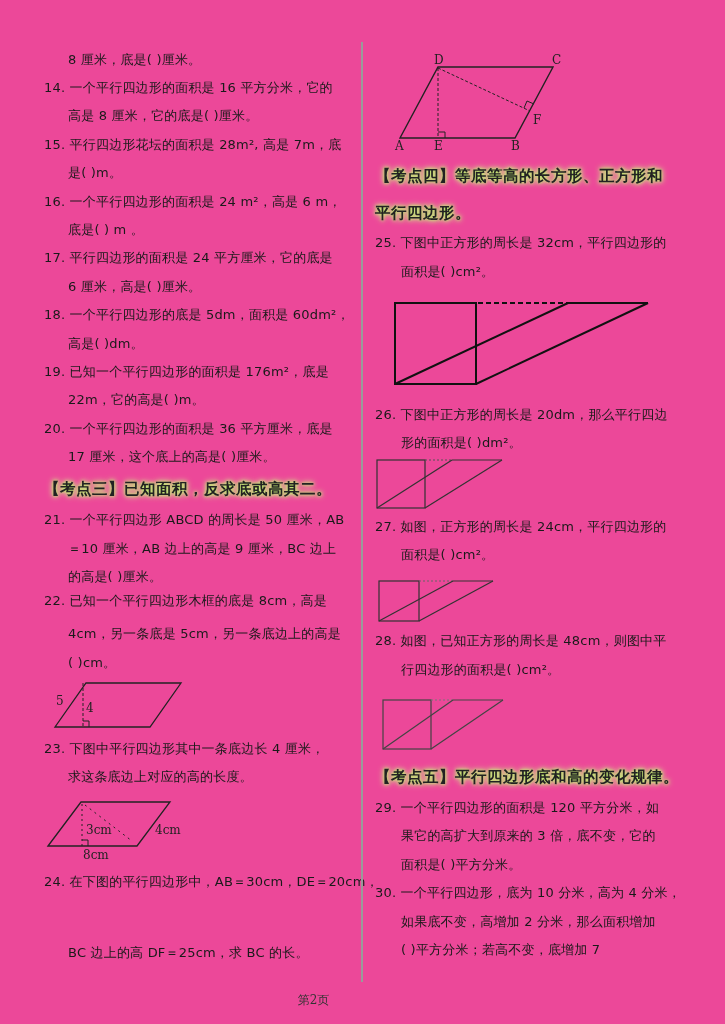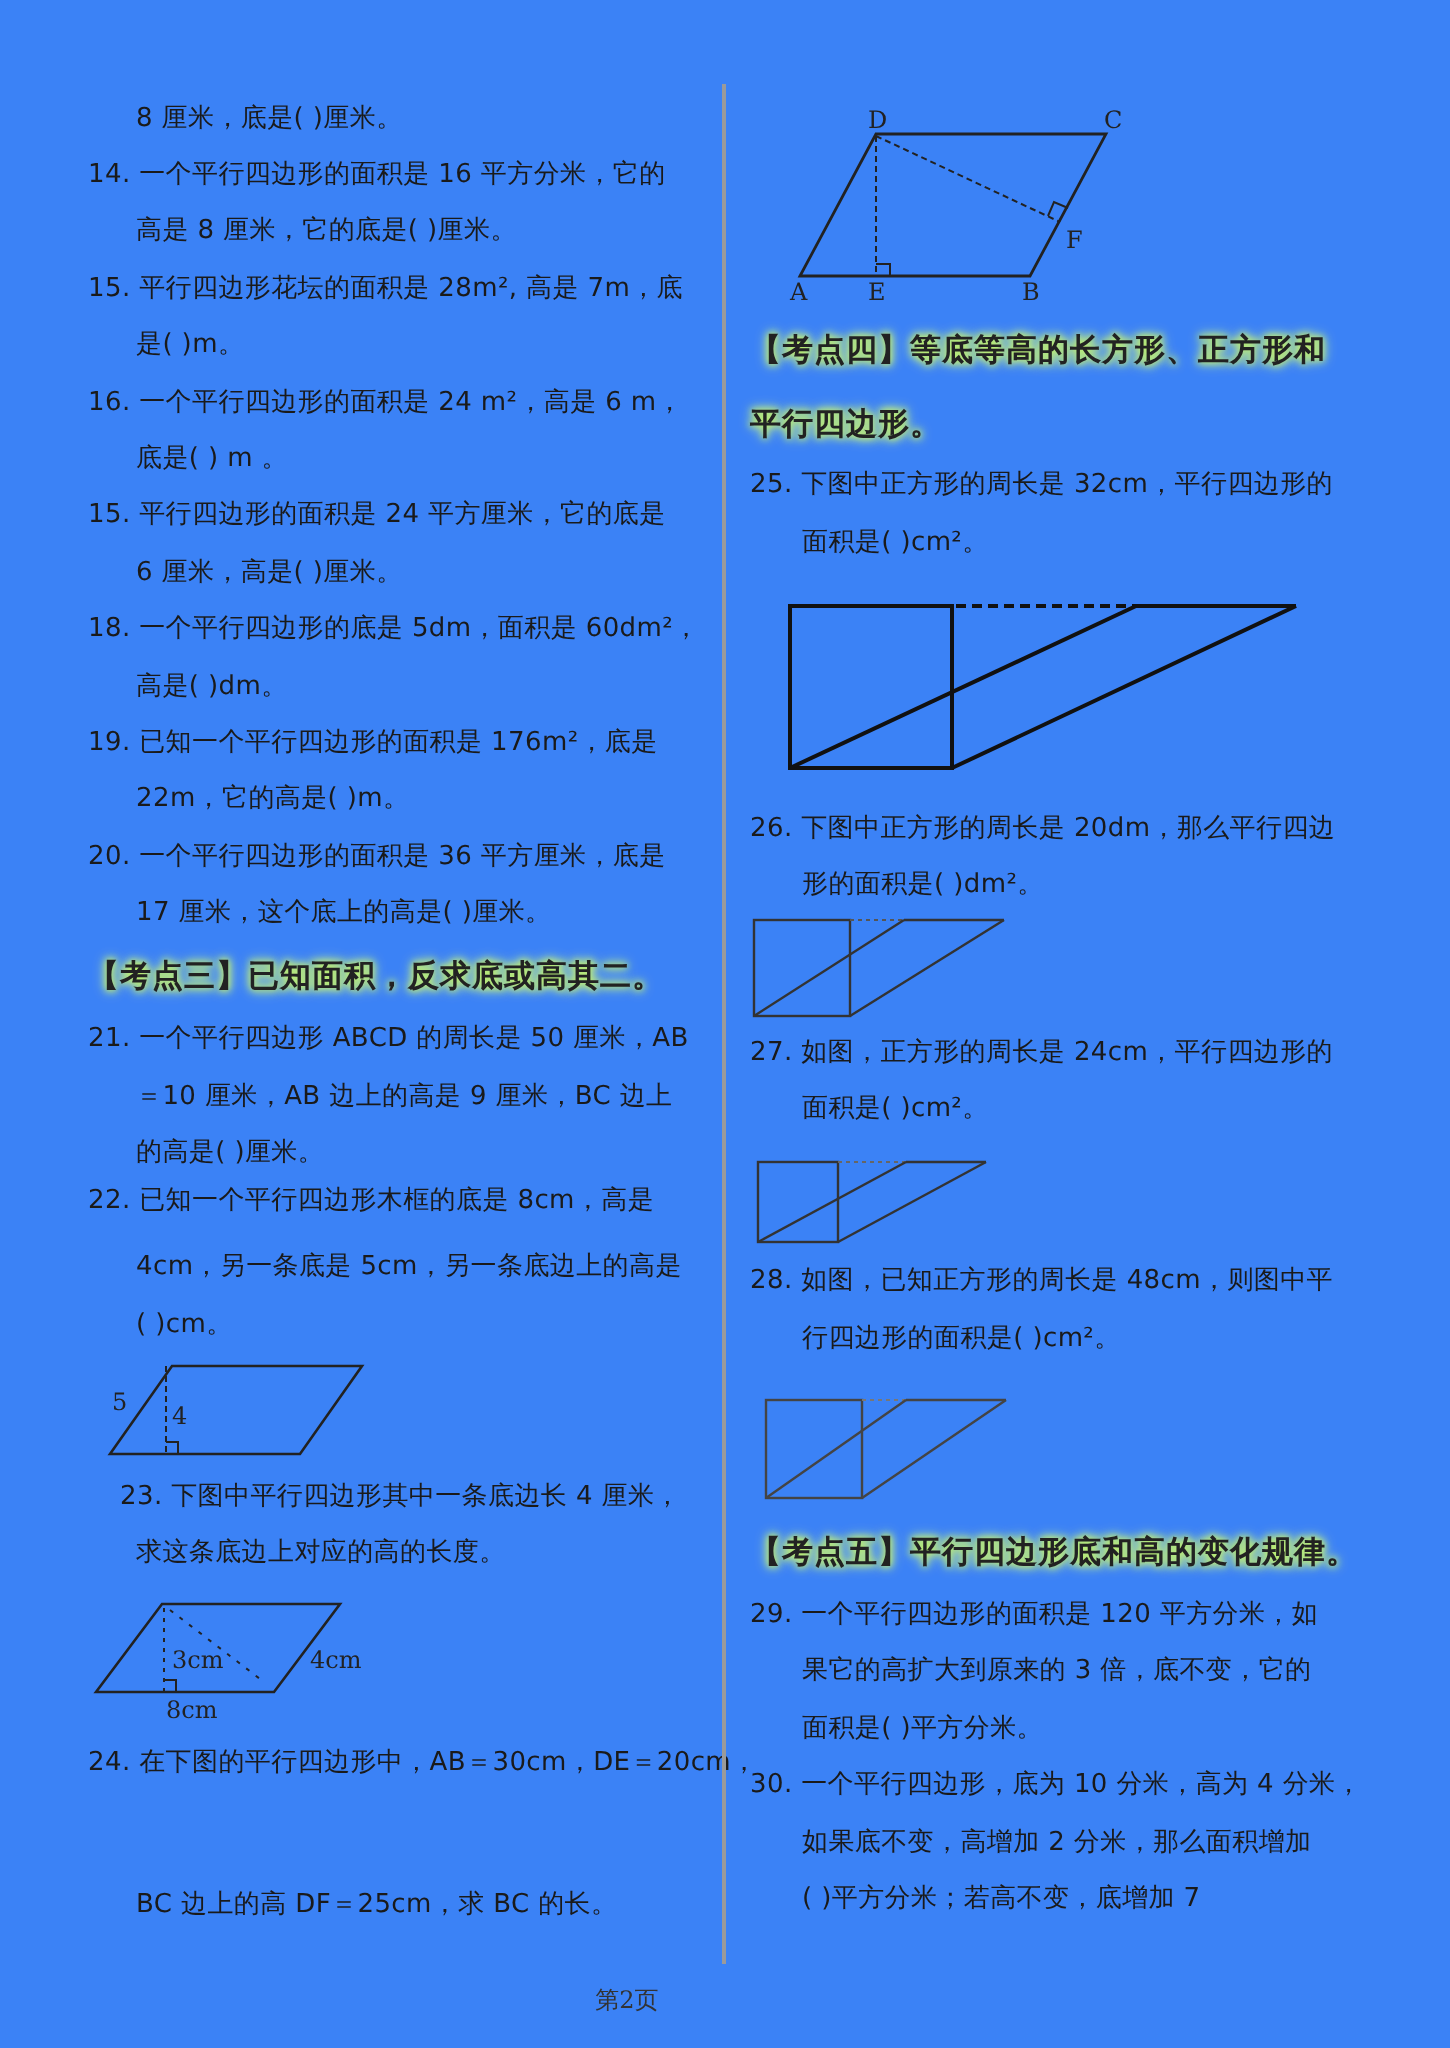--- a/index.html
+++ b/index.html
@@ -1,18 +1,18 @@
 <!DOCTYPE html>
 <html><head>
   <meta charset="utf-8">
   <style>
     html, body { margin: 0; padding: 0; background: #ffffff; }
     body { width: 725px; height: 1024px; position: relative; overflow: hidden;
            font-family: "DejaVu Sans", "Liberation Sans", sans-serif; color: #1a1a1a; }
-    .page { position: absolute; inset: 0; background: #3b82f6; }
+    .page { position: absolute; inset: 0; background: #ec4899; }
     .col { position: absolute; top: 0; }
     .col-left { left: 0; width: 362px; }
     .col-right { left: 370px; width: 355px; }
     .divider { position: absolute; left: 361px; top: 42px; width: 1.5px; height: 940px; background: #9a9a9a; }
     .line { position: absolute; font-size: 13px; line-height: 18px; white-space: nowrap; letter-spacing: 0.2px; }
     .heading { position: absolute; font-family: Liberation Sans, sans-serif; font-weight: bold;
                font-size: 15.5px; line-height: 22px; color: #222; white-space: nowrap;
                text-shadow: 0 0 3px #b8ec6a, 0 0 5px #c6f27a, 0 0 7px #d6f79c; letter-spacing: 0.5px; }
     svg { position: absolute; overflow: visible; }
     svg .fig-label { font-family: "DejaVu Serif", "Liberation Serif", serif; font-size: 12px; fill: #222; }
@@ -25,21 +25,21 @@
 <div class="page">
 
   <div class="col col-left">
     <div class="line" style="left:68px;top:51px">8 厘米，底是(          )厘米。</div>
     <div class="line" style="left:44px;top:79px">14. 一个平行四边形的面积是 16 平方分米，它的</div>
     <div class="line" style="left:68px;top:107px">高是 8 厘米，它的底是(          )厘米。</div>
     <div class="line" style="left:44px;top:136px">15. 平行四边形花坛的面积是 28m², 高是 7m，底</div>
     <div class="line" style="left:68px;top:164px">是(          )m。</div>
     <div class="line" style="left:44px;top:193px">16. 一个平行四边形的面积是 24 m²，高是 6 m，</div>
     <div class="line" style="left:68px;top:221px">底是(          ) m 。</div>
-    <div class="line" style="left:44px;top:249px">15. 平行四边形的面积是 24 平方厘米，它的底是</div>
+    <div class="line" style="left:44px;top:249px">17. 平行四边形的面积是 24 平方厘米，它的底是</div>
     <div class="line" style="left:68px;top:278px">6 厘米，高是(          )厘米。</div>
     <div class="line" style="left:44px;top:306px">18. 一个平行四边形的底是 5dm，面积是 60dm²，</div>
     <div class="line" style="left:68px;top:335px">高是(          )dm。</div>
     <div class="line" style="left:44px;top:363px">19. 已知一个平行四边形的面积是 176m²，底是</div>
     <div class="line" style="left:68px;top:391px">22m，它的高是(          )m。</div>
     <div class="line" style="left:44px;top:420px">20. 一个平行四边形的面积是 36 平方厘米，底是</div>
     <div class="line" style="left:68px;top:448px">17 厘米，这个底上的高是(          )厘米。</div>
 
     <div class="heading" style="left:44px;top:478px">【考点三】已知面积，反求底或高其二。</div>
 
@@ -51,21 +51,21 @@
     <div class="line" style="left:68px;top:654px">(          )cm。</div>
 
     <svg style="left:0;top:0" width="362" height="1024">
       <polygon points="55,727 86,683 181,683 150,727" fill="none" stroke="#222" stroke-width="1.3"></polygon>
       <line x1="83" y1="683" x2="83" y2="727" stroke="#222" stroke-width="1" stroke-dasharray="3,2"></line>
       <polyline points="83,721 89,721 89,727" fill="none" stroke="#222" stroke-width="1"></polyline>
       <text class="fig-label" x="56" y="705">5</text>
       <text class="fig-label" x="86" y="712">4</text>
     </svg>
 
-    <div class="line" style="left:60px;top:740px">23. 下图中平行四边形其中一条底边长 4 厘米，</div>
+    <div class="line" style="left:44px;top:740px">23. 下图中平行四边形其中一条底边长 4 厘米，</div>
     <div class="line" style="left:68px;top:768px">求这条底边上对应的高的长度。</div>
 
     <svg style="left:0;top:0" width="362" height="1024">
       <polygon points="48,846 81,802 170,802 137,846" fill="none" stroke="#222" stroke-width="1.3"></polygon>
       <line x1="82" y1="804" x2="82" y2="846" stroke="#222" stroke-width="1" stroke-dasharray="2,3"></line>
       <line x1="85" y1="805" x2="132" y2="841" stroke="#222" stroke-width="1" stroke-dasharray="2,4"></line>
       <polyline points="82,840 88,840 88,846" fill="none" stroke="#222" stroke-width="1"></polyline>
       <text class="fig-label" x="86" y="834">3cm</text>
       <text class="fig-label" x="155" y="834">4cm</text>
       <text class="fig-label" x="83" y="859">8cm</text>

